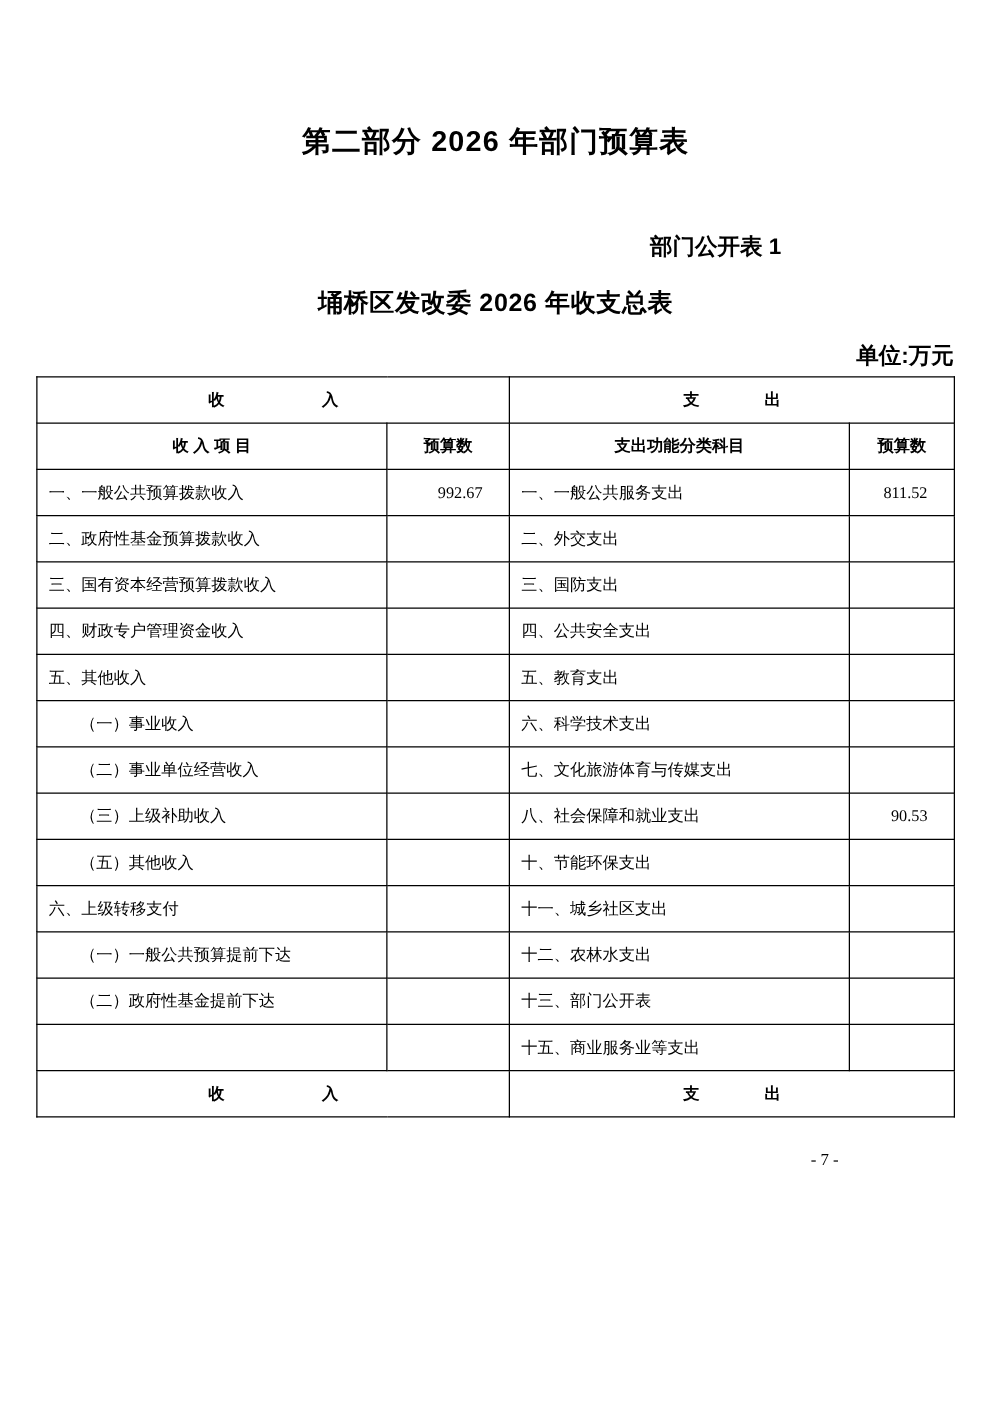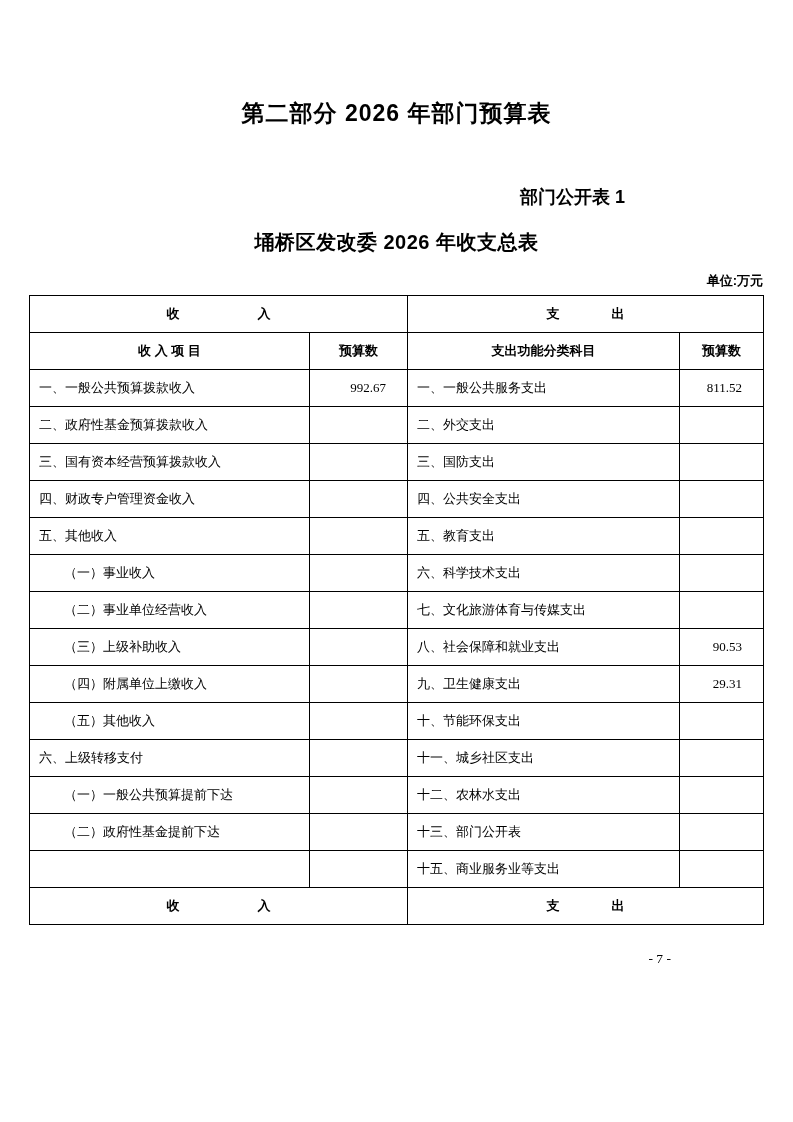--- a/index.html
+++ b/index.html
@@ -29,21 +29,21 @@
   .table-title {
     margin-top: 20px;
     text-align: center;
     font-size: 20px;
     font-weight: bold;
     letter-spacing: 0.5px;
   }
   .unit-label {
     margin: 16px 30px 5px 16px;
     text-align: right;
-    font-size: 13px;
+    font-size: 18px;
     font-weight: bold;
   }
 
   table.budget-table {
     width: 734px;
     margin: 0 auto;
     border-collapse: collapse;
     table-layout: fixed;
     border-radius: 16px;
   }
@@ -159,26 +159,20 @@
     <td class="value"></td>
   </tr>
 
   <tr>
     <td class="item indent">（三）上级补助收入</td>
     <td class="value"></td>
     <td class="item">八、社会保障和就业支出</td>
     <td class="value">90.53</td>
   </tr>
 
-  <tr>
-    <td class="item indent">（四）附属单位上缴收入</td>
-    <td class="value"></td>
-    <td class="item">九、卫生健康支出</td>
-    <td class="value">29.31</td>
-  </tr>
 
   <tr>
     <td class="item indent">（五）其他收入</td>
     <td class="value"></td>
     <td class="item">十、节能环保支出</td>
     <td class="value"></td>
   </tr>
 
   <tr>
     <td class="item">六、上级转移支付</td>

